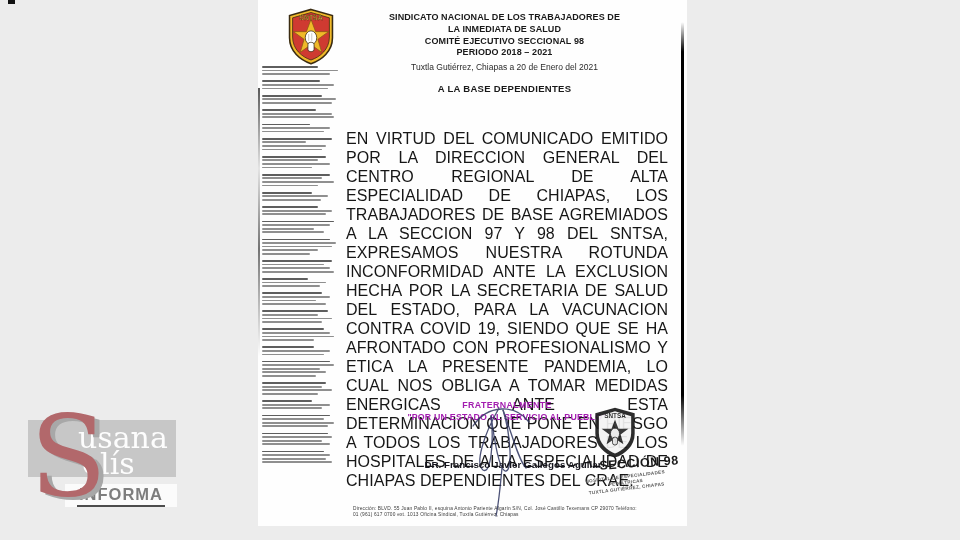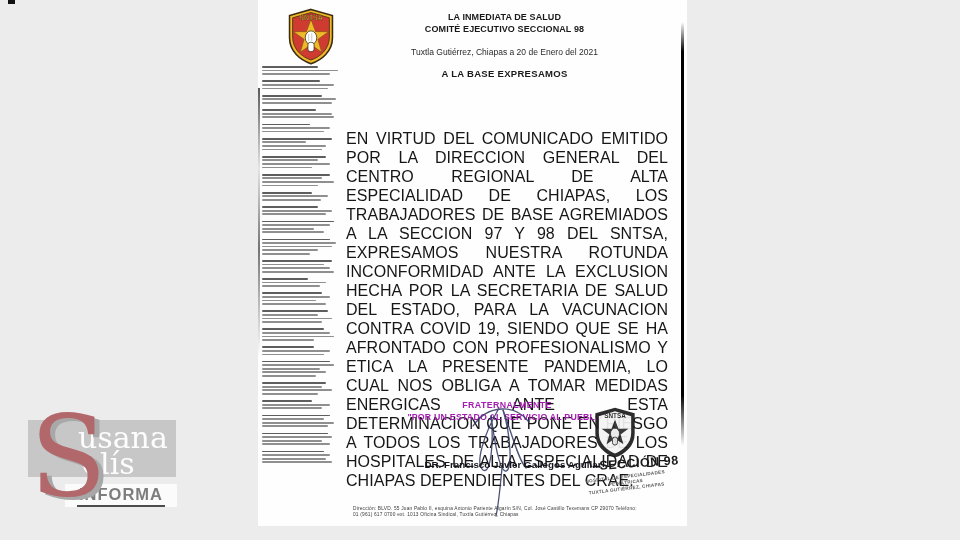--- a/index.html
+++ b/index.html
@@ -10,21 +10,21 @@
   .page-edge-right{position:absolute;left:423px;top:22px;width:3px;height:424px;
     background:linear-gradient(to bottom,rgba(0,0,0,0),#000 7%,#000 88%,rgba(0,0,0,0));
     border-radius:2px;}
   .page-edge-left{position:absolute;left:0;top:88px;width:1.5px;height:268px;
     background:linear-gradient(to bottom,rgba(0,0,0,.65),rgba(0,0,0,.1) 30%,rgba(0,0,0,.55) 60%,rgba(0,0,0,0));}
   .scan{filter:blur(.22px);}
   
   .logo{position:absolute;left:30px;top:8px;width:46px;height:58px;}
   .header{position:absolute;left:70px;right:6px;top:12px;text-align:center;color:#191919;}
   .org-line{font-size:9px;font-weight:bold;line-height:11.8px;letter-spacing:.1px;}
-  .dateline{font-size:8.5px;margin-top:11px;color:#2b2b2b;}
+  .dateline{font-size:8.5px;margin-top:3px;color:#2b2b2b;}
   .doc-title{font-size:10px;font-weight:bold;letter-spacing:2.5px;margin-top:10px;}
   .doc-subtitle{font-size:9.5px;font-weight:bold;margin-top:11px;letter-spacing:.3px;}
   
   .left-col{position:absolute;left:4px;top:66px;width:80px;filter:blur(.25px);}
   .lc-block{margin-bottom:5.4px;}
   .lc-line{height:1.8px;margin-bottom:1.8px;background:#8f8f8f;border-radius:1px;}
   .lc-line.hd{background:#5e5e5e;}
   
   .body-text{position:absolute;left:88px;top:129px;width:322px;color:#161616;
     font-size:16px;font-weight:normal;line-height:19px;text-align:justify;letter-spacing:.05px;}
@@ -78,25 +78,27 @@
       <g>
         <ellipse cx="30" cy="38" rx="7.5" ry="9" fill="#ffffff" stroke="#3a2b12" stroke-width="1"></ellipse>
         <rect x="26" y="44" width="8" height="12" rx="3" fill="#ffffff" stroke="#3a2b12" stroke-width="1"></rect>
         <line x1="27" y1="33" x2="27" y2="42" stroke="#b8b8b8" stroke-width="1"></line>
         <line x1="31" y1="32" x2="31" y2="42" stroke="#b8b8b8" stroke-width="1"></line>
       </g>
     </svg>
 
     <div class="header">
       <div id="org-lines">
+          <div class="org-line">SINDICATO NACIONAL DE LOS TRABAJADORES DE</div>
           <div class="org-line">LA INMEDIATA DE SALUD</div>
           <div class="org-line">COMITÉ EJECUTIVO SECCIONAL 98</div>
+          <div class="org-line">PERIODO 2018 – 2021</div>
         </div>
       <div class="dateline">Tuxtla Gutiérrez, Chiapas a 20  de Enero   del 2021</div>
-      <div class="doc-subtitle">A LA BASE EXPRESAMOS</div>
+      <div class="doc-subtitle">A LA BASE DEPENDIENTES</div>
     </div>
 
     <div class="left-col" id="left-col">
         <div class="lc-block">
           <div class="lc-line hd" style="width: 70%;"></div>
           <div class="lc-line" style="width: 95%;"></div>
           <div class="lc-line" style="width: 85%;"></div>
         </div>
         <div class="lc-block">
           <div class="lc-line hd" style="width: 72%;"></div>

